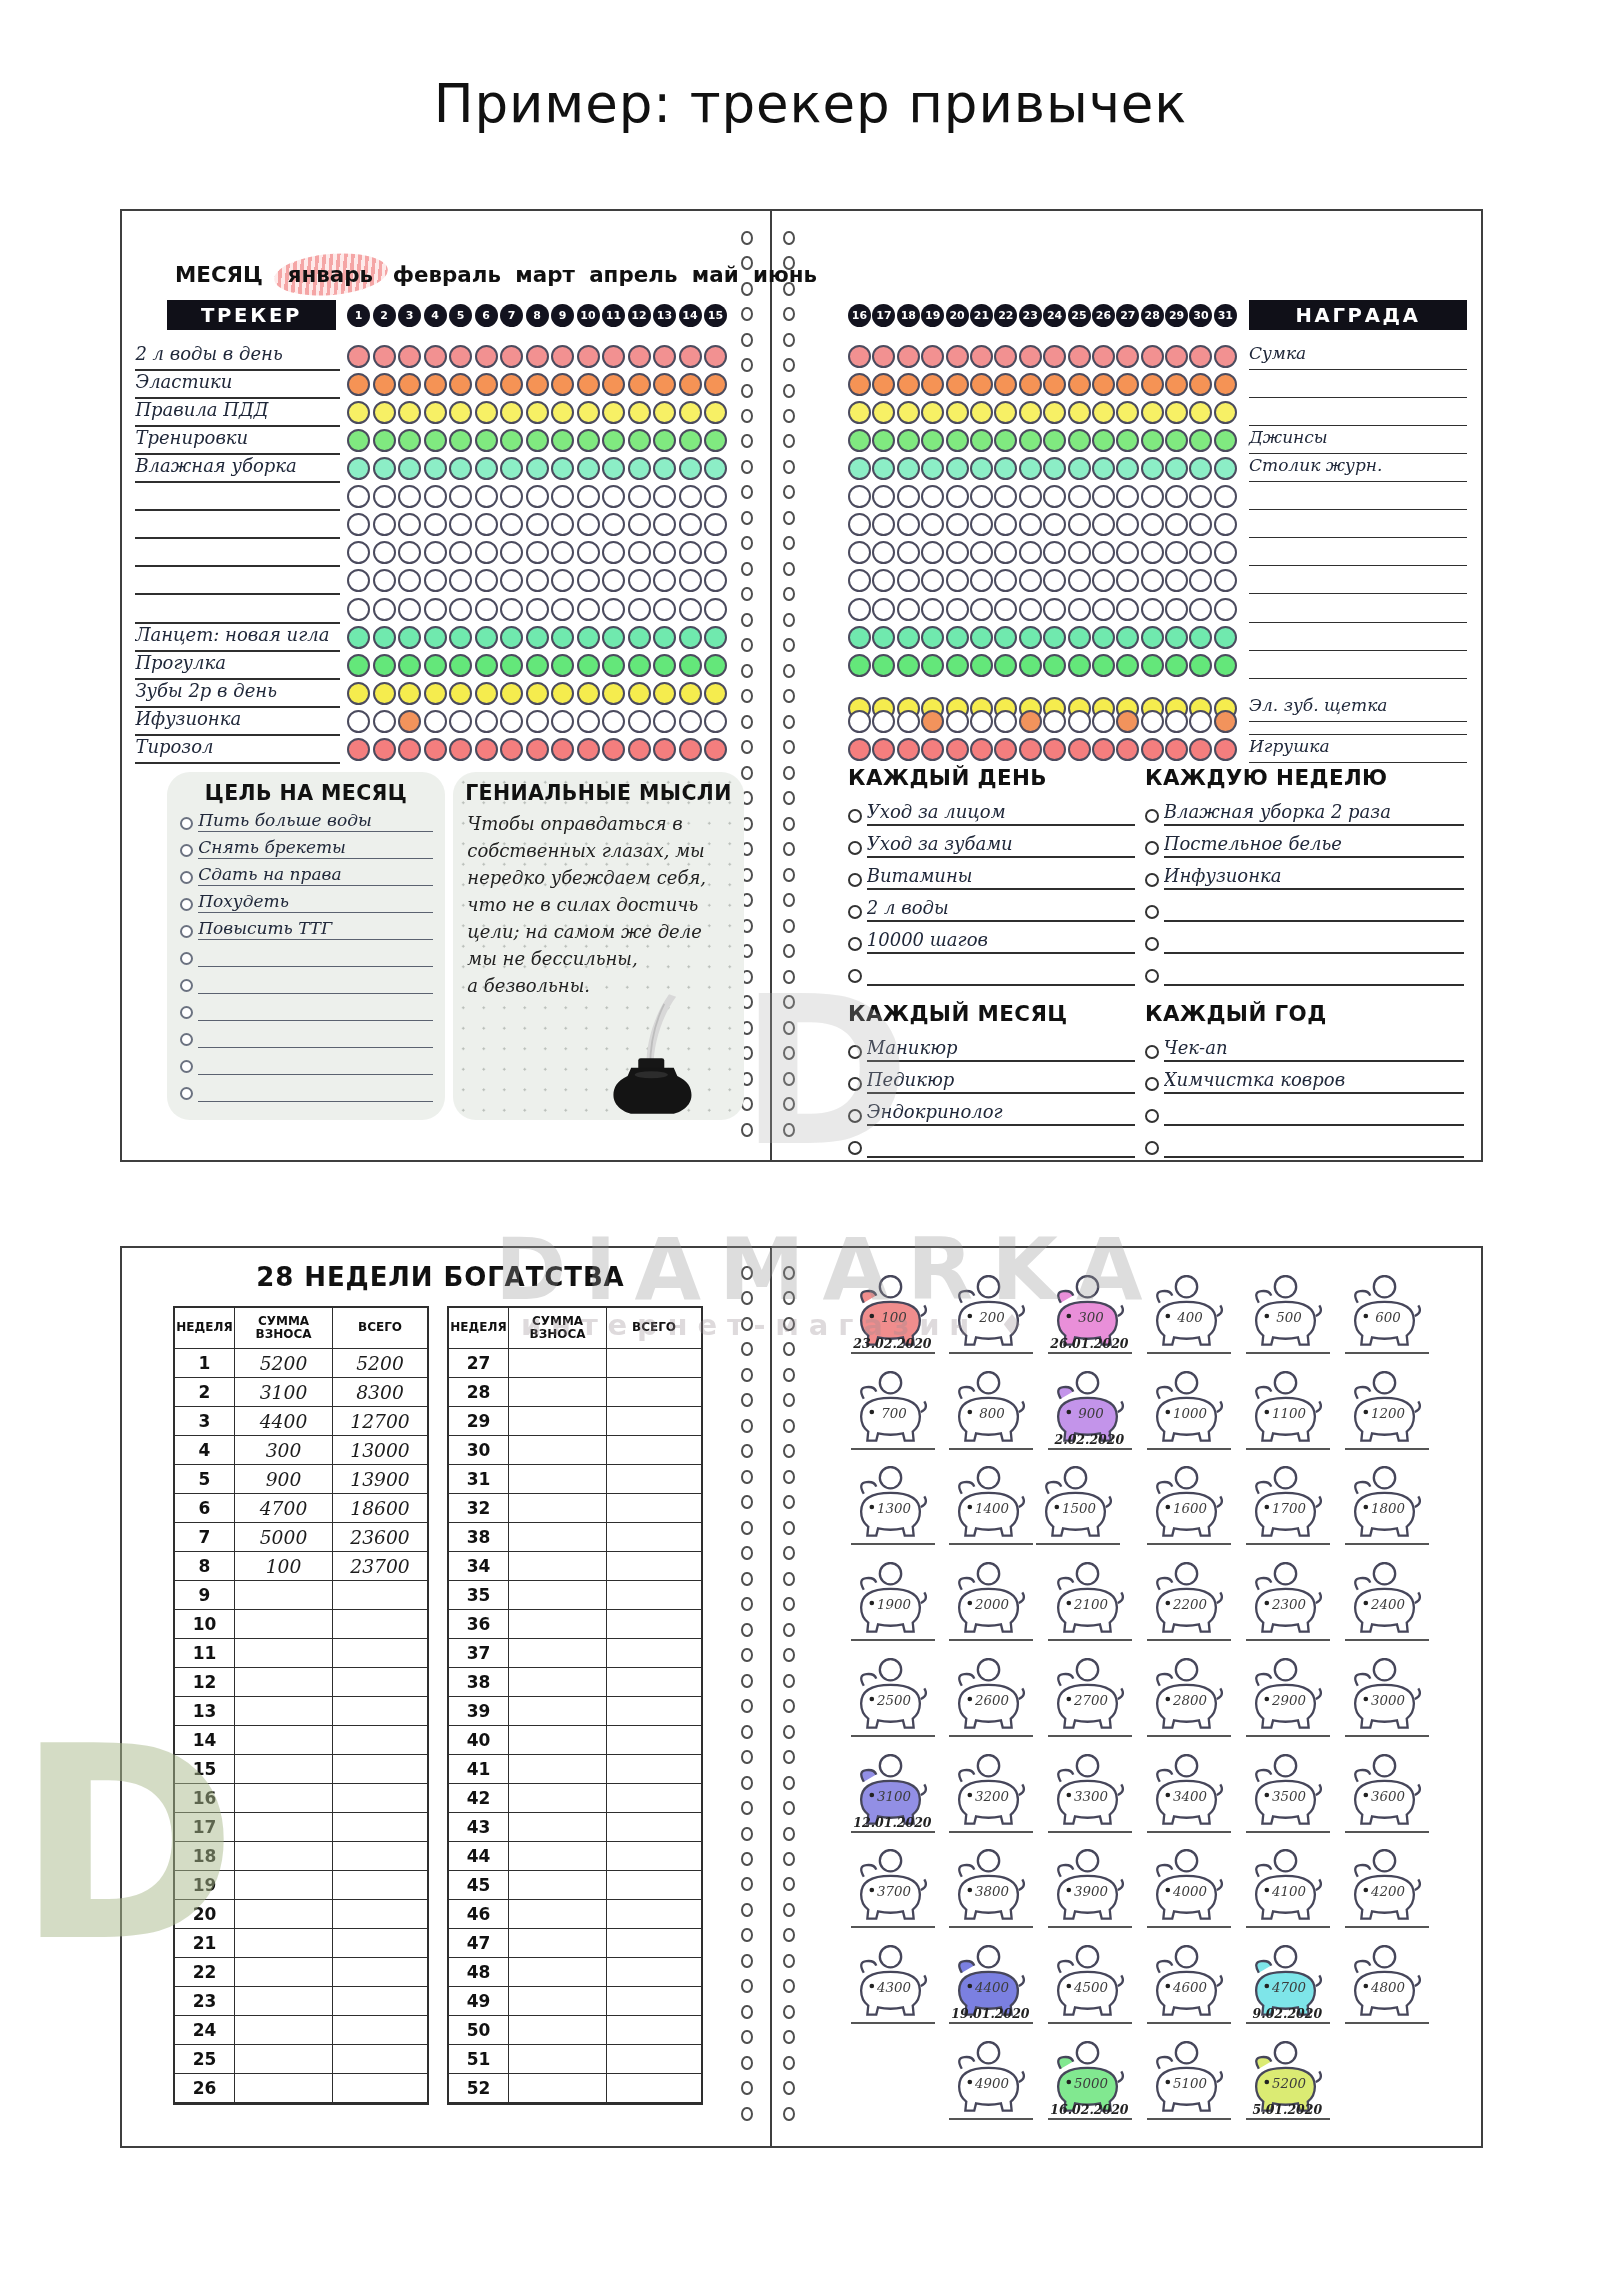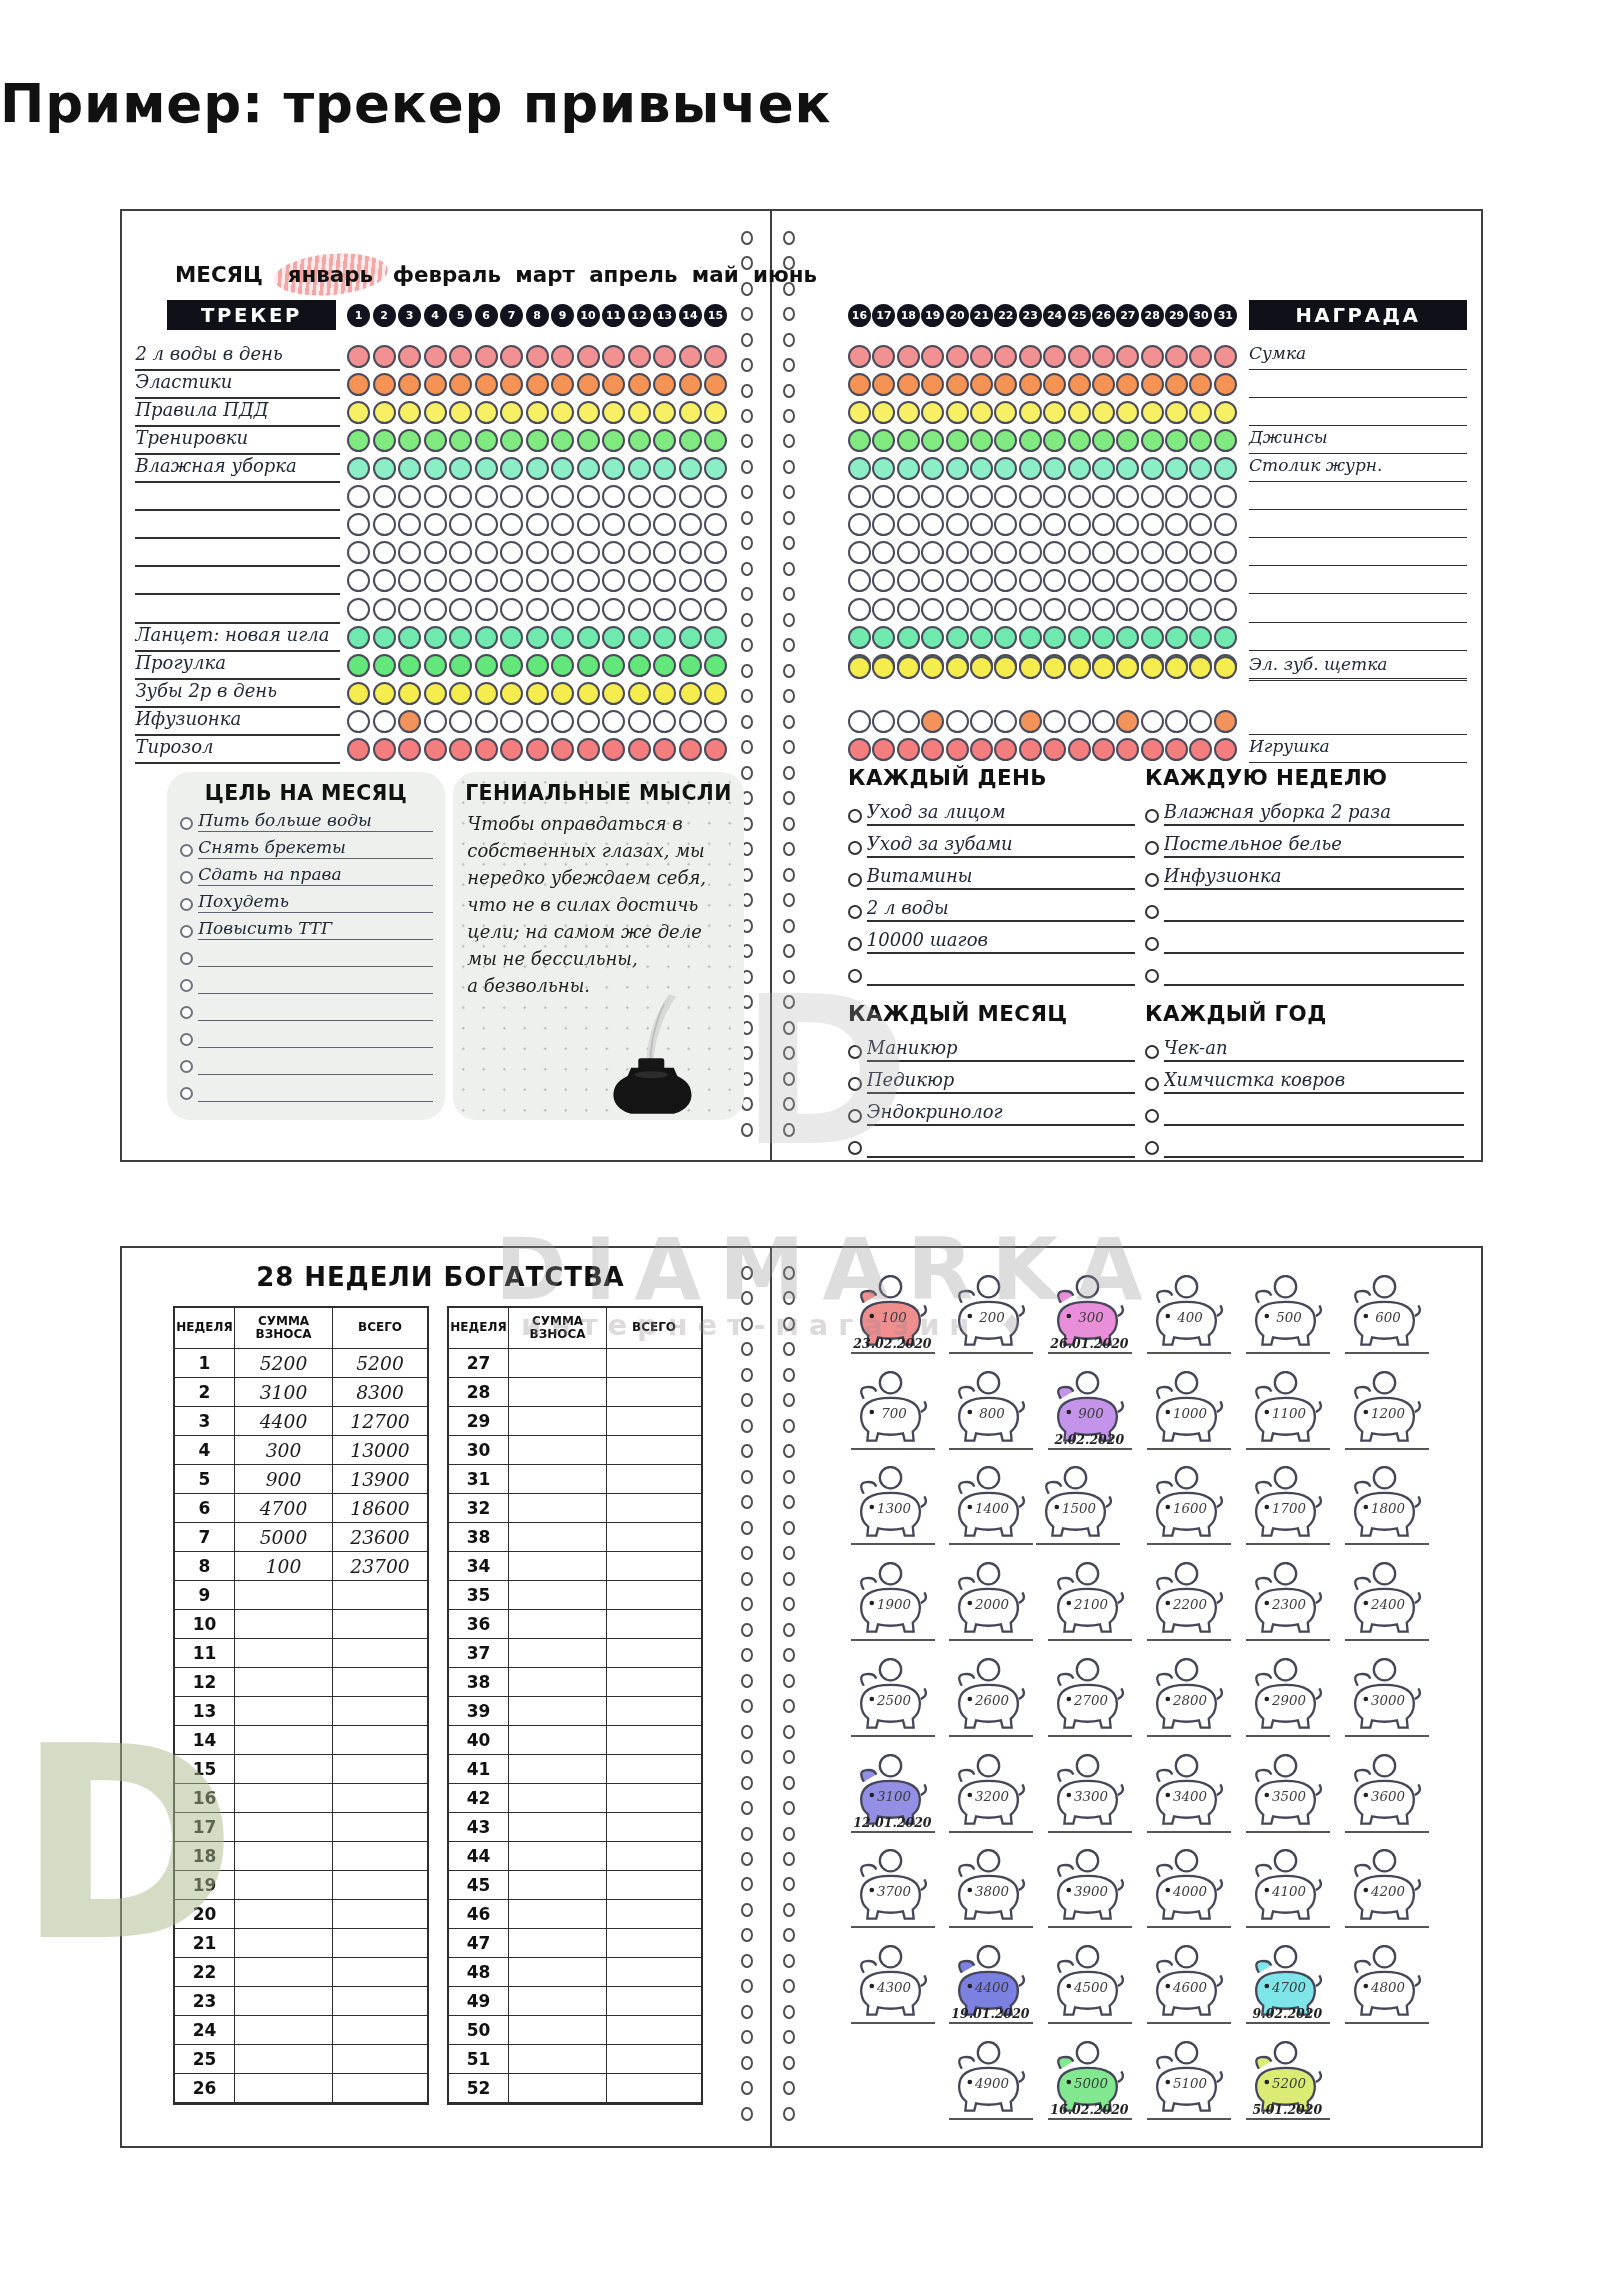--- a/index.html
+++ b/index.html
@@ -1,18 +1,18 @@
 <!DOCTYPE html>
 <html style="font-size:14.3px"><head>
 <meta charset="utf-8">
 <style>
   html,body{margin:0;padding:0;background:#fff;}
   .canvas{position:relative;width:1621px;height:2273px;background:#fff;overflow:hidden;
           font-family:"DejaVu Sans",sans-serif;color:#111;}
-  .htitle{position:absolute;width:100%;text-align:left;font-size:53px;font-weight:700;letter-spacing:0.9px;}
+  .htitle{position:absolute;width:100%;text-align:center;font-size:53px;font-weight:400;letter-spacing:0.9px;}
   #title1{top:73px;} #title2{top:1160px;}
 
   .spread{position:absolute;left:120px;width:1363px;background:#fff;border:2.7px solid #3f3f3f;box-sizing:border-box;}
   #spread1{top:209px;height:953px;} #spread2{top:1246px;height:902px;}
   .divider{position:absolute;top:0;bottom:0;left:648px;width:1.8px;background:#3f3f3f;}
   .ring{position:absolute;width:11.6px;height:14.3px;border:2.7px solid #4f4f4f;border-radius:50%;background:#fff;box-sizing:border-box;}
 
   .mrow{position:absolute;top:50px;display:flex;align-items:center;font-weight:700;font-size:21.4px;white-space:nowrap;}
   #months-left{left:53px;gap:14.3px;align-items:center;} #months-right{left:706px;gap:16px;}
   .hl{position:relative;z-index:0;padding:0.9px 5.3px;}
@@ -767,21 +767,21 @@
             <span class="dot" style="background: rgb(100, 231, 122);"></span>
             <span class="dot" style="background: rgb(100, 231, 122);"></span>
             <span class="dot" style="background: rgb(100, 231, 122);"></span>
             <span class="dot" style="background: rgb(100, 231, 122);"></span>
             <span class="dot" style="background: rgb(100, 231, 122);"></span>
             <span class="dot" style="background: rgb(100, 231, 122);"></span>
             <span class="dot" style="background: rgb(100, 231, 122);"></span>
           </div>
           <div class="hreward"></div>
         </div>
-        <div class="hrow" style="top: 443px;">
+        <div class="hrow" style="top: 484px;">
           <div class="dots dots-r">
             <span class="dot" style="background: rgb(245, 236, 78);"></span>
             <span class="dot" style="background: rgb(245, 236, 78);"></span>
             <span class="dot" style="background: rgb(245, 236, 78);"></span>
             <span class="dot" style="background: rgb(245, 236, 78);"></span>
             <span class="dot" style="background: rgb(245, 236, 78);"></span>
             <span class="dot" style="background: rgb(245, 236, 78);"></span>
             <span class="dot" style="background: rgb(245, 236, 78);"></span>
             <span class="dot" style="background: rgb(245, 236, 78);"></span>
             <span class="dot" style="background: rgb(245, 236, 78);"></span>

